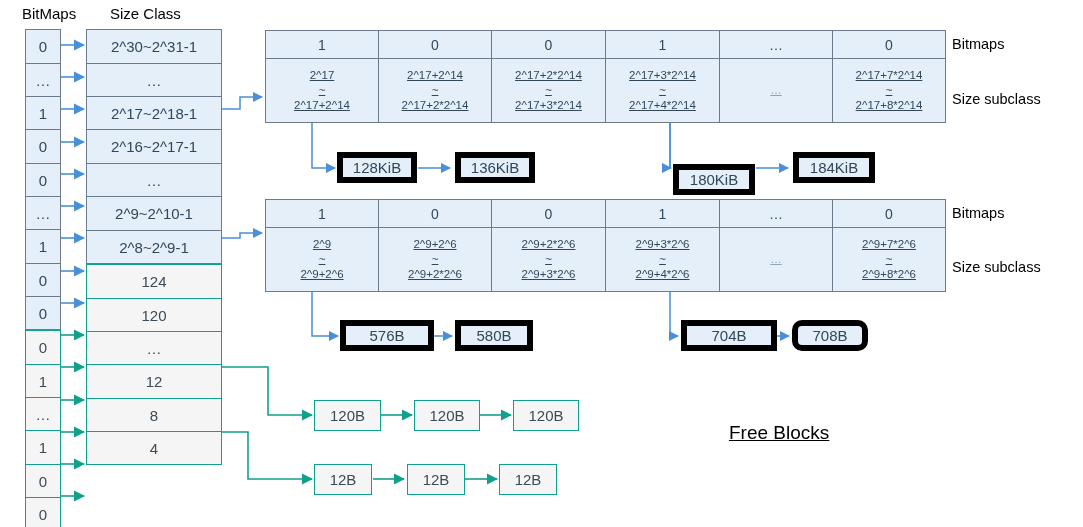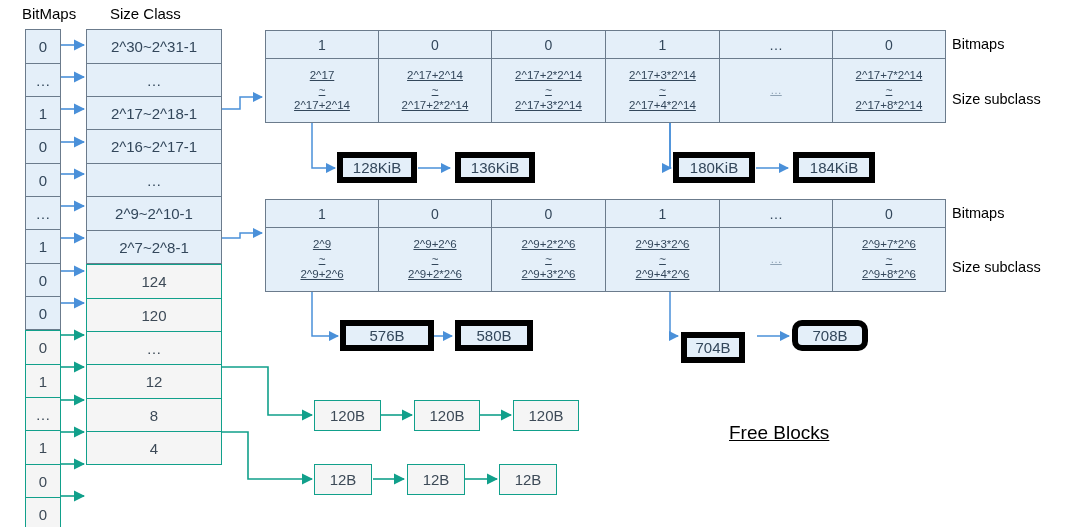--- a/index.html
+++ b/index.html
@@ -198,21 +198,21 @@
   <div class="cell cell-green bm-cell" style="height:32px;border-top:none;">0</div>
 </div>
 
 <div class="abs" style="left:86px; top:29px;">
   <div class="cell cell-blue  sc-cell" style="height:33px;">2^30~2^31-1</div>
   <div class="cell cell-blue  sc-cell" style="height:32px;border-top:none;">…</div>
   <div class="cell cell-blue  sc-cell" style="height:32px;border-top:none;">2^17~2^18-1</div>
   <div class="cell cell-blue  sc-cell" style="height:33px;border-top:none;">2^16~2^17-1</div>
   <div class="cell cell-blue  sc-cell" style="height:32px;border-top:none;">…</div>
   <div class="cell cell-blue  sc-cell" style="height:33px;border-top:none;">2^9~2^10-1</div>
-  <div class="cell cell-blue  sc-cell" style="height:32px;border-top:none;">2^7~2^8-1</div>
+  <div class="cell cell-blue  sc-cell" style="height:32px;border-top:none;">2^8~2^9-1</div>
   <div class="cell cell-green sc-cell" style="height:33px;">124</div>
   <div class="cell cell-green sc-cell" style="height:32px;border-top:none;">120</div>
   <div class="cell cell-green sc-cell" style="height:32px;border-top:none;">…</div>
   <div class="cell cell-green sc-cell" style="height:33px;border-top:none;">12</div>
   <div class="cell cell-green sc-cell" style="height:32px;border-top:none;">8</div>
   <div class="cell cell-green sc-cell" style="height:32px;border-top:none;">4</div>
 </div>
 
 <div class="abs" style="left:265px; top:30px; display:flex;">
   <div style="width:114px;">
@@ -262,21 +262,21 @@
       <span>~</span>
       <span>2^17+8*2^14</span>
     </div>
   </div>
 </div>
 <div class="abs side-label" style="left:952px; top:36px;">Bitmaps</div>
 <div class="abs side-label" style="left:952px; top:91px;">Size subclass</div>
 
 <div class="abs fb fb-blue" style="left:337px; top:152px; width:80px;">128KiB</div>
 <div class="abs fb fb-blue" style="left:455px; top:152px; width:80px;">136KiB</div>
-<div class="abs fb fb-blue" style="left:673px; top:152px; width:82px;">180KiB</div>
+<div class="abs fb fb-blue" style="left:673px; top:164px; width:82px;">180KiB</div>
 <div class="abs fb fb-blue" style="left:793px; top:152px; width:82px;">184KiB</div>
 
 <div class="abs" style="left:265px; top:199px; display:flex;">
   <div style="width:114px;">
     <div class="bt-bit">1</div>
     <div class="bt-sub">
       <span>2^9</span>
       <span>~</span>
       <span>2^9+2^6</span>
     </div>
@@ -320,21 +320,21 @@
       <span>~</span>
       <span>2^9+8*2^6</span>
     </div>
   </div>
 </div>
 <div class="abs side-label" style="left:952px; top:205px;">Bitmaps</div>
 <div class="abs side-label" style="left:952px; top:259px;">Size subclass</div>
 
 <div class="abs fb fb-blue" style="left:340px; top:320px; width:94px;">576B</div>
 <div class="abs fb fb-blue" style="left:455px; top:320px; width:78px;">580B</div>
-<div class="abs fb fb-blue" style="left:681px; top:332px; width:64px;">704B</div>
+<div class="abs fb fb-blue" style="left:681px; top:320px; width:96px;">704B</div>
 <div class="abs fb fb-blue" style="left:792px; top:320px; width:76px;border-radius:10px;">708B</div>
 
 <div class="abs fb fb-green" style="left:314px; top:400px; width:67px;">120B</div>
 <div class="abs fb fb-green" style="left:414px; top:400px; width:66px;">120B</div>
 <div class="abs fb fb-green" style="left:513px; top:400px; width:66px;">120B</div>
 
 <div class="abs fb fb-green" style="left:314px; top:464px; width:58px;">12B</div>
 <div class="abs fb fb-green" style="left:407px; top:464px; width:58px;">12B</div>
 <div class="abs fb fb-green" style="left:499px; top:464px; width:58px;">12B</div>
 

